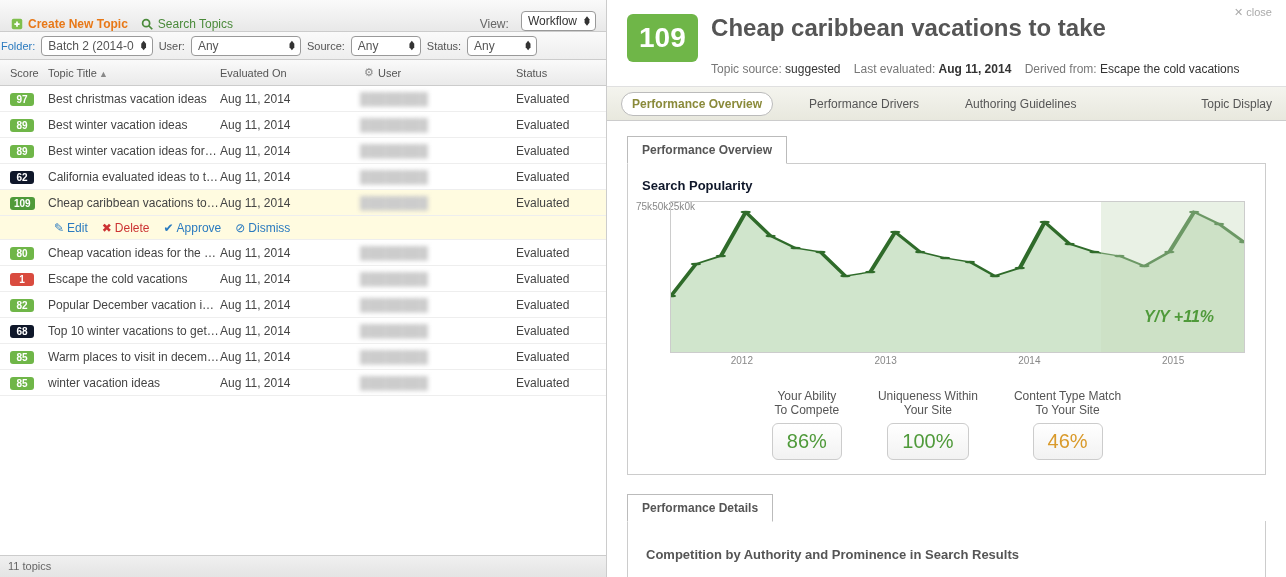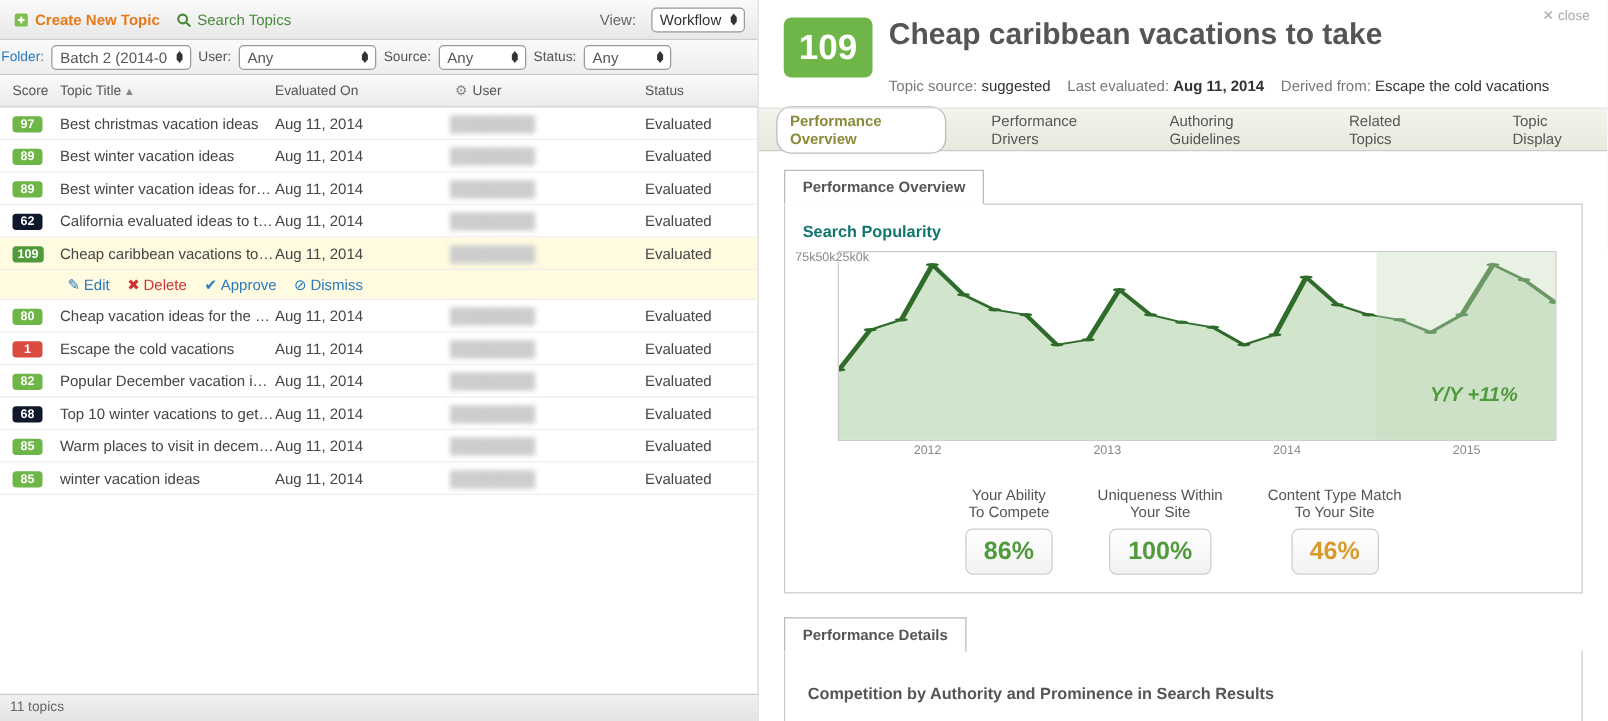--- a/index.html
+++ b/index.html
@@ -1,19 +1,19 @@
 <!DOCTYPE html>
 <html><head>
 <meta charset="utf-8">
 <style>
 *{margin:0;padding:0;box-sizing:border-box;font-family:"Helvetica Neue",Arial,sans-serif}
 body{background:#f5f5f5;font-size:12px;color:#333;width:1286px;height:577px;overflow:hidden;display:flex}
 .left-panel{width:607px;height:100%;background:#fff;display:flex;flex-direction:column;border-right:1px solid #ccc}
 .right-panel{flex:1;height:100%;background:#fff;display:flex;flex-direction:column;position:relative}
-.toolbar{height:32px;background:linear-gradient(#fafafa,#e8e8e8);border-bottom:1px solid #ccc;display:flex;align-items:center;padding:0 10px;gap:12px}
+.toolbar{height:32px;background:linear-gradient(#fafafa,#e8e8e8);border-bottom:1px solid #ccc;display:flex;align-items:flex-end;padding:0 10px;gap:12px}
 .tb-link{display:flex;align-items:center;gap:4px;color:#e87817;cursor:pointer;font-weight:bold}
 .tb-search{color:#4a8a3a;cursor:pointer;display:flex;align-items:center;gap:4px}
 .tb-spacer{flex:1}
 .view-label{color:#666}
 .select-box{background:#fff;border:1px solid #999;border-radius:4px;padding:2px 18px 2px 6px;font-size:12px;position:relative;min-width:70px;cursor:pointer}
 .select-box::after{content:"";position:absolute;right:4px;top:50%;transform:translateY(-50%);width:8px;height:12px;background:linear-gradient(#333,#333);clip-path:polygon(20% 35%,50% 10%,80% 35%,80% 65%,50% 90%,20% 65%)}
 .filters{height:28px;background:linear-gradient(#fafafa,#eee);border-bottom:1px solid #ccc;display:flex;align-items:center;padding:0 1px;gap:6px;font-size:11px;color:#555}
 .filter-label{color:#2a7abf}
 .grid-header{height:26px;background:linear-gradient(#fafafa,#eaeaea);border-bottom:1px solid #ccc;display:flex;align-items:center;font-size:11px;color:#555}
 .col-score{width:48px;padding-left:10px}
@@ -48,31 +48,31 @@
 .meta-line .val{color:#333}
 .close-btn{position:absolute;top:6px;right:14px;color:#aaa;font-size:11px;cursor:pointer}
 .tabs{height:34px;background:linear-gradient(#f4f4ee,#e8e8de);border-bottom:1px solid #ccc;display:flex;align-items:center;padding:0 14px;gap:26px;font-size:12px}
 .tab{color:#555;cursor:pointer;padding:4px 10px}
 .tab.active{background:#fff;border:1px solid #bbb;border-radius:12px;color:#8a8a3a;font-weight:bold}
 .tabs-spacer{flex:1}
 .tab-right{color:#555;cursor:pointer}
 .detail-body{flex:1;overflow:auto;padding:14px 20px}
 .sub-tab{display:inline-block;border:1px solid #bbb;border-bottom:1px solid #fff;background:#fff;padding:6px 14px;font-size:12px;color:#555;font-weight:bold;position:relative;top:1px}
 .section-box{border:1px solid #ccc;padding:14px;margin-bottom:18px;background:#fff}
-.section-title{font-size:13px;font-weight:bold;color:#0f766e;margin-bottom:8px}
+.section-title{font-size:13px;font-weight:bold;color:#0f172a;margin-bottom:8px}
 .chart-wrap{position:relative;height:170px;margin-left:28px;margin-right:6px}
 .y-axis{position:absolute;left:-34px;top:0;bottom:18px;width:30px;display:flex;flex-direction:row;justify-content:space-between;font-size:10px;color:#888;text-align:right}
 .chart-area{position:absolute;left:0;right:0;top:0;bottom:18px;border:1px solid #ccc}
 .x-axis{position:absolute;left:0;right:0;bottom:0;height:16px;display:flex;font-size:10px;color:#888}
 .x-lbl{flex:1;text-align:center}
 .yy-label{position:absolute;right:30px;bottom:26px;font-size:16px;font-weight:bold;color:#4f9a3a;font-style:italic}
 .shade{position:absolute;top:0;bottom:0;background:rgba(200,220,190,.4)}
 .metrics{display:flex;justify-content:center;gap:36px;margin-top:18px}
 .metric{text-align:center;font-size:12px;color:#555}
-.metric-val{display:inline-block;margin-top:6px;border:1px solid #ccc;border-radius:6px;padding:6px 14px;font-size:20px;font-weight:bold;background:linear-gradient(#fff,#f2f2f2)}
+.metric-val{display:inline-block;margin-top:6px;border:1px solid #ccc;border-radius:6px;padding:6px 14px;font-size:20px;font-weight:normal;background:linear-gradient(#fff,#f2f2f2)}
 .mv-green{color:#4f9a3a}
 .mv-orange{color:#d99a2b}
 .comp-title{font-size:13px;font-weight:bold;color:#555;padding:12px 4px}
 .icon{display:inline-block;width:14px;height:14px;vertical-align:middle}
 svg{display:block}
 </style>
 </head>
 <body>
 
 <div class="left-panel">
@@ -220,21 +220,20 @@
         &nbsp;&nbsp;&nbsp;<span>Last evaluated:</span> <b class="val">Aug 11, 2014</b>
         &nbsp;&nbsp;&nbsp;<span>Derived from:</span> <span class="val">Escape the cold vacations</span>
       </div>
     </span>
   </div>
 
   <div class="tabs">
     <span class="tab active">Performance Overview</span>
     <span class="tab">Performance Drivers</span>
     <span class="tab">Authoring Guidelines</span>
-    <span class="tab">Related Topics</span>
     <span class="tabs-spacer"></span>
     <span class="tab-right">Topic Display</span>
   </div>
 
   <div class="detail-body">
     <div class="sub-tab">Performance Overview</div>
     <div class="section-box">
       <div class="section-title">Search Popularity</div>
       <div class="chart-wrap">
         <div class="y-axis" id="y-axis">

